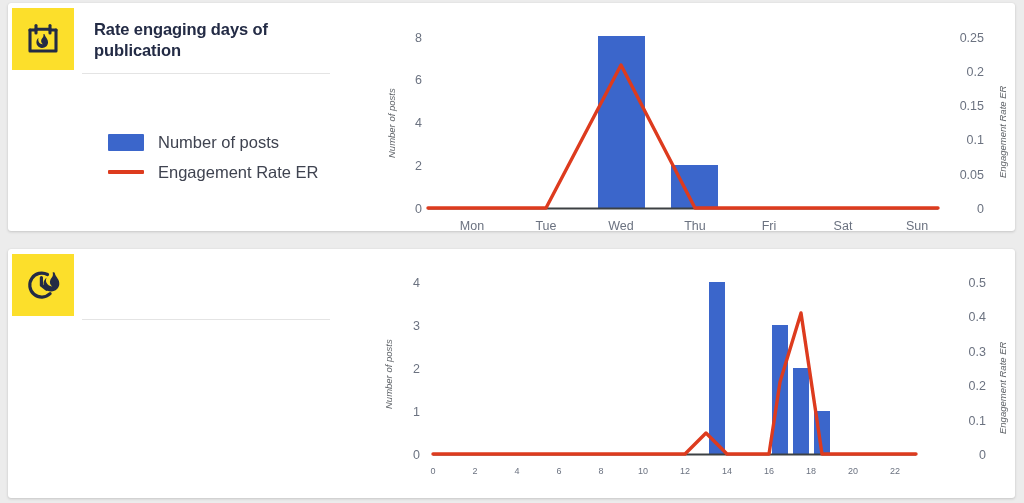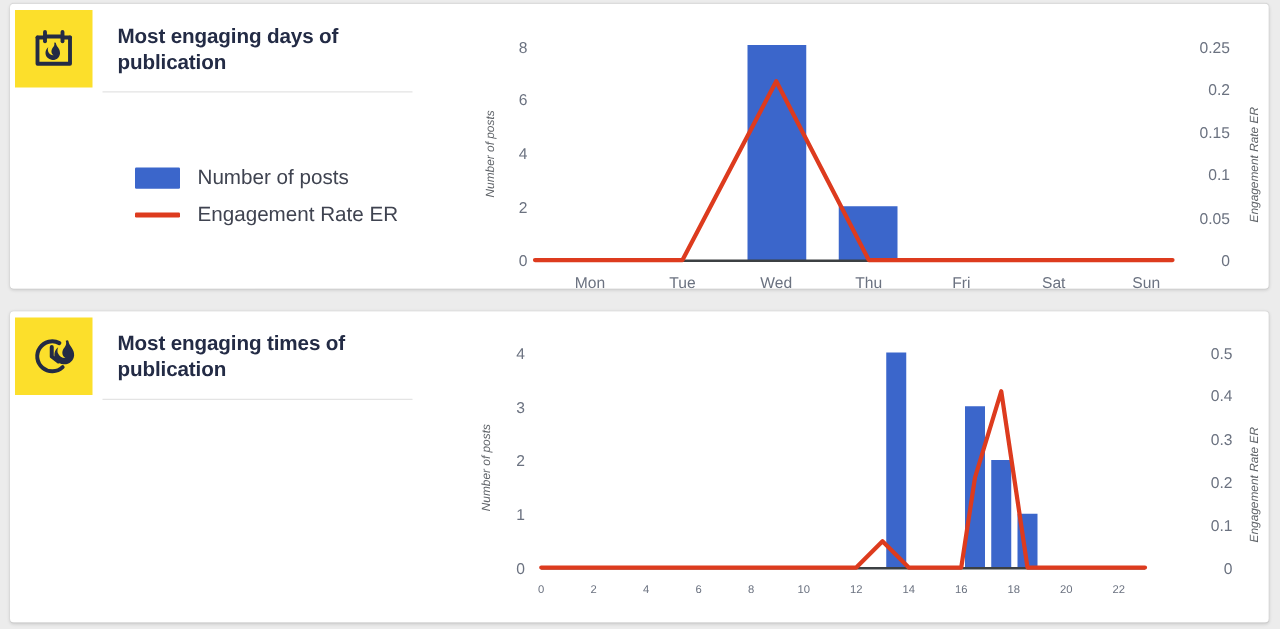--- a/index.html
+++ b/index.html
@@ -89,21 +89,21 @@
             <path d="M7 11 L13 11"></path>
             <path d="M27 11 L33 11"></path>
             <path d="M13 6.5 L13 14"></path>
             <path d="M27 6.5 L27 14"></path>
             <path d="M13 10.2 L27 10.2"></path>
           </g>
           <path d="M20.4 15.2c.6 2.6-1.1 3.5-1.9 5.1-.9 1.9-.2 4 1.4 4.9-1.9.1-3.6-1-4.3-2.8-.8-2 .1-3.6.1-3.6s-2.1 1.3-2.3 4.2c-.2 3 2.2 5.6 5.3 5.9 3.3.3 6.1-2.1 6.3-5.2.2-3.6-2.3-5.1-3-7.2-.3-.9-.3-2-1.6-1.3z" fill="#232b45"></path>
         </svg>
       </div>
 
-      <div class="card-title">Most engaging days of publication</div>
+      <div class="card-title">Rate engaging days of publication</div>
       <div class="title-rule"></div>
 
       <div class="legend" id="legend-days">
         <div class="legend-row">
           <span class="sw-bar"></span>
           <span class="legend-label">Number of posts</span>
         </div>
         <div class="legend-row">
           <span class="sw-line"></span>
           <span class="legend-label">Engagement Rate ER</span>
@@ -162,21 +162,20 @@
     <div class="panel">
 
       <div class="icon-box">
         <svg width="40" height="40" viewBox="0 0 40 40" aria-hidden="true">
           <path d="M24.5 9.5a12 12 0 1 0 2.6 19.2" fill="none" stroke="#232b45" stroke-width="3.2" stroke-linecap="round"></path>
           <path d="M18.4 12.5 L18.4 20.2 L23.6 24.2" fill="none" stroke="#232b45" stroke-width="3.2" stroke-linecap="round" stroke-linejoin="round"></path>
           <path d="M29.6 7.6c1.2 3.9-1.2 5.1-2.2 7.2-1.2 2.5-.3 5.4 1.9 6.6-2.6.1-4.9-1.4-5.9-3.8-1-2.7.2-4.9.2-4.9s-2.9 1.8-3.1 5.7c-.3 4.1 3 7.6 7.2 8 4.4.4 8.3-2.8 8.6-7.1.3-4.9-3.1-6.9-4.1-9.8-.4-1.2-.3-3.2-2.6-1.9z" fill="#232b45"></path>
         </svg>
       </div>
 
-      <div class="card-title">Most engaging times of publication</div>
       <div class="title-rule"></div>
 
     </div>
 
     <div class="chart" id="chart-times">
       <svg width="655" height="249" viewBox="0 0 655 249">
 
         <text class="axis-title" transform="translate(32,160) rotate(-90)">Number of posts</text>
         <text class="axis-title" transform="translate(646,185) rotate(-90)">Engagement Rate ER</text>
 

